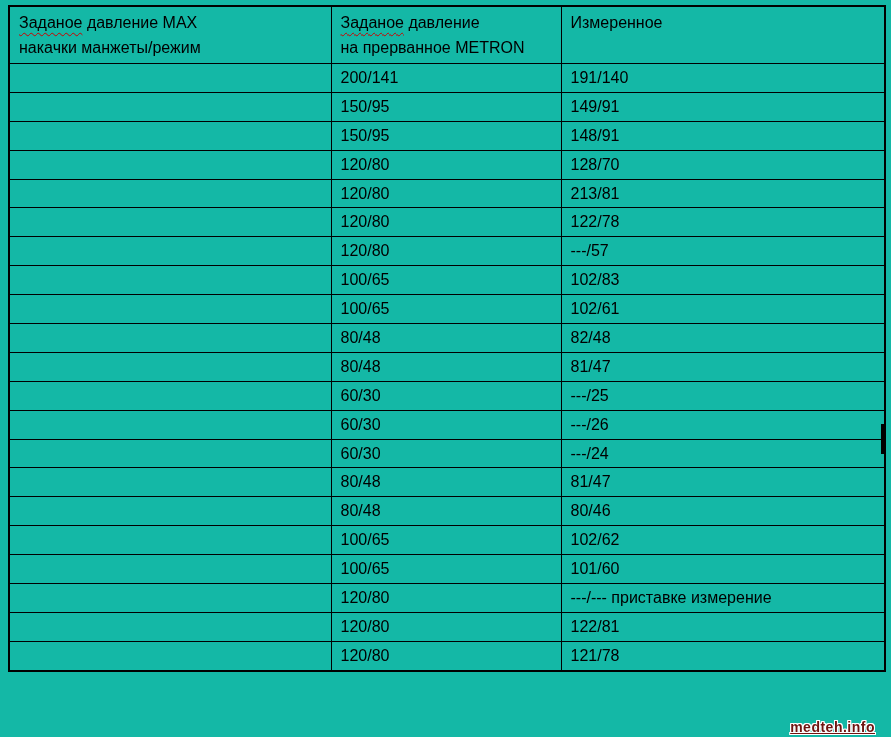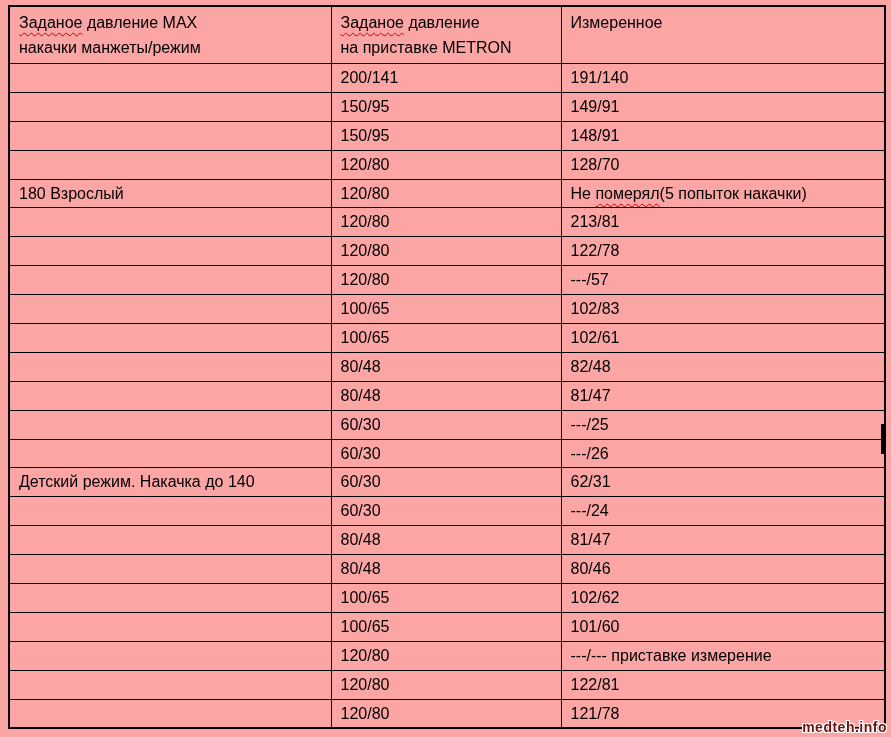--- a/index.html
+++ b/index.html
@@ -8,21 +8,21 @@
     background: #ffffff;
     width: 891px;
     height: 737px;
     overflow: hidden;
     font-family: "Liberation Sans", "DejaVu Sans", sans-serif;
   }
   .page {
     position: relative;
     width: 891px;
     height: 737px;
-    background: #fca5a5;
+    background: #14b8a6;
   }
   table.pressure-table {
     position: absolute;
     left: 8px;
     top: 5px;
     width: 876px;
     border-collapse: collapse;
     table-layout: fixed;
     border: 2px solid #000000;
     font-size: 16px;
@@ -62,31 +62,32 @@
   .text-cursor {
     position: absolute;
     left: 881px;
     top: 424px;
     width: 5px;
     height: 30px;
     background: #000000;
   }
   .watermark {
     position: absolute;
-    right: 4px;
+    right: 16px;
     bottom: 2px;
     font-size: 14px;
     font-weight: bold;
     letter-spacing: 0.5px;
     color: #6e1410;
     text-shadow:
       -1px -1px 0 #ffffff, 1px -1px 0 #ffffff,
       -1px  1px 0 #ffffff, 1px  1px 0 #ffffff,
       -1px  0   0 #ffffff, 1px  0   0 #ffffff,
        0   -1px 0 #ffffff, 0    1px 0 #ffffff;
+    text-decoration: underline;
   }
 </style>
 </head>
 <body>
 
 <div class="page">
 
   <table class="pressure-table">
     <colgroup>
       <col class="c-mode">
@@ -94,21 +95,21 @@
       <col class="c-measured">
     </colgroup>
     <thead>
       <tr>
         <th>
           <div><span class="sq">Заданое</span><span> давление MAX</span></div>
           <div>накачки манжеты/режим</div>
         </th>
         <th>
           <div><span class="sq">Заданое</span><span> давление</span></div>
-          <div>на приставке METRON</div>
+          <div>на прерванное METRON</div>
         </th>
         <th>
           <div>Измеренное</div>
         </th>
       </tr>
     </thead>
     <tbody>
         <tr>
           <td></td>
           <td>200/141</td>
@@ -123,25 +124,20 @@
           <td></td>
           <td>150/95</td>
           <td>148/91</td>
         </tr>
         <tr>
           <td></td>
           <td>120/80</td>
           <td>128/70</td>
         </tr>
         <tr>
-          <td>180 Взрослый</td>
-          <td>120/80</td>
-          <td>Не <span class="sq">померял</span>(5 попыток накачки)</td>
-        </tr>
-        <tr>
           <td></td>
           <td>120/80</td>
           <td>213/81</td>
         </tr>
         <tr>
           <td></td>
           <td>120/80</td>
           <td>122/78</td>
         </tr>
         <tr>
@@ -173,25 +169,20 @@
           <td></td>
           <td>60/30</td>
           <td>---/25</td>
         </tr>
         <tr>
           <td></td>
           <td>60/30</td>
           <td>---/26</td>
         </tr>
         <tr>
-          <td>Детский режим. Накачка до 140</td>
-          <td>60/30</td>
-          <td>62/31</td>
-        </tr>
-        <tr>
           <td></td>
           <td class="center">60/30</td>
           <td>---/24</td>
         </tr>
         <tr>
           <td></td>
           <td>80/48</td>
           <td>81/47</td>
         </tr>
         <tr>

